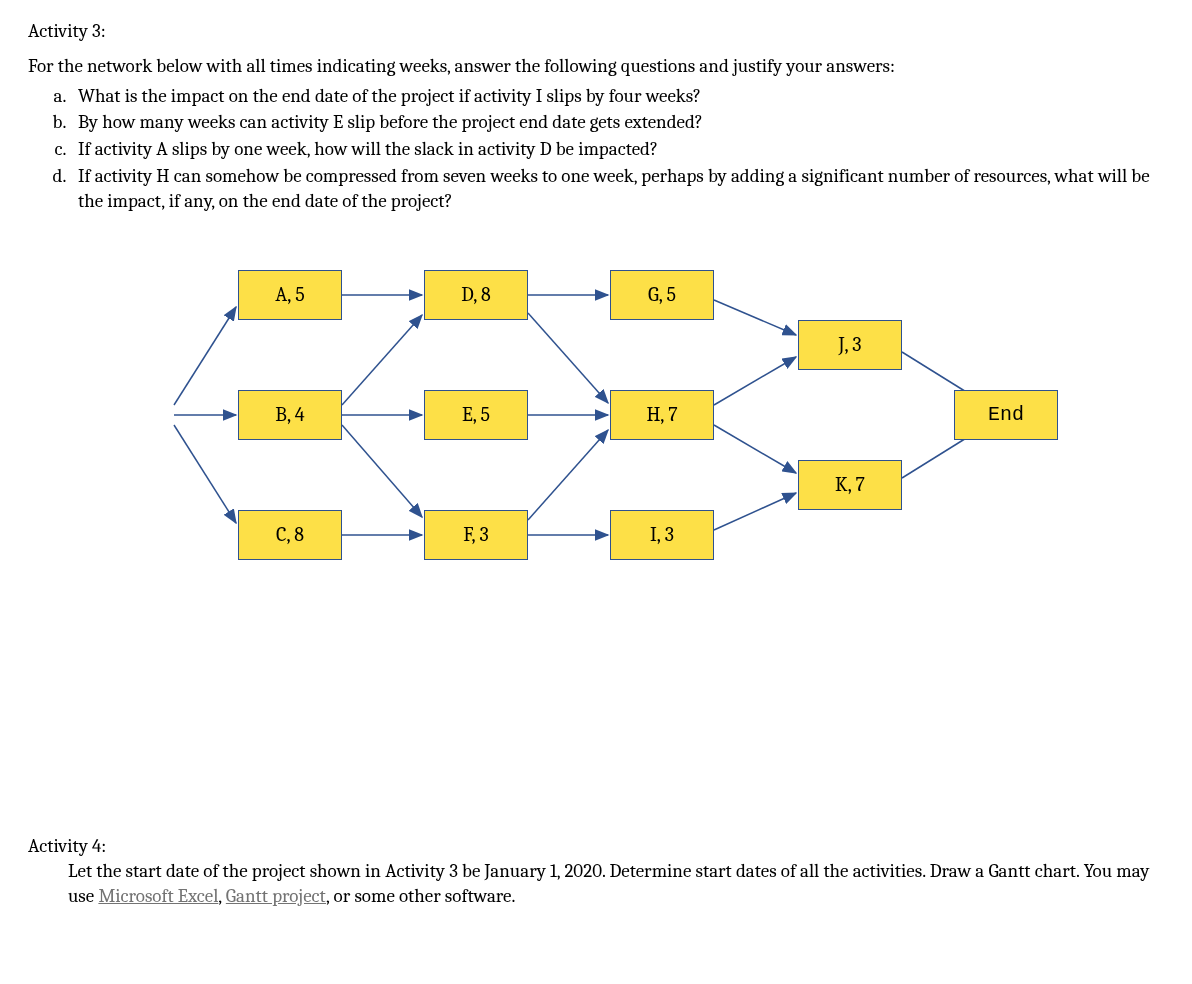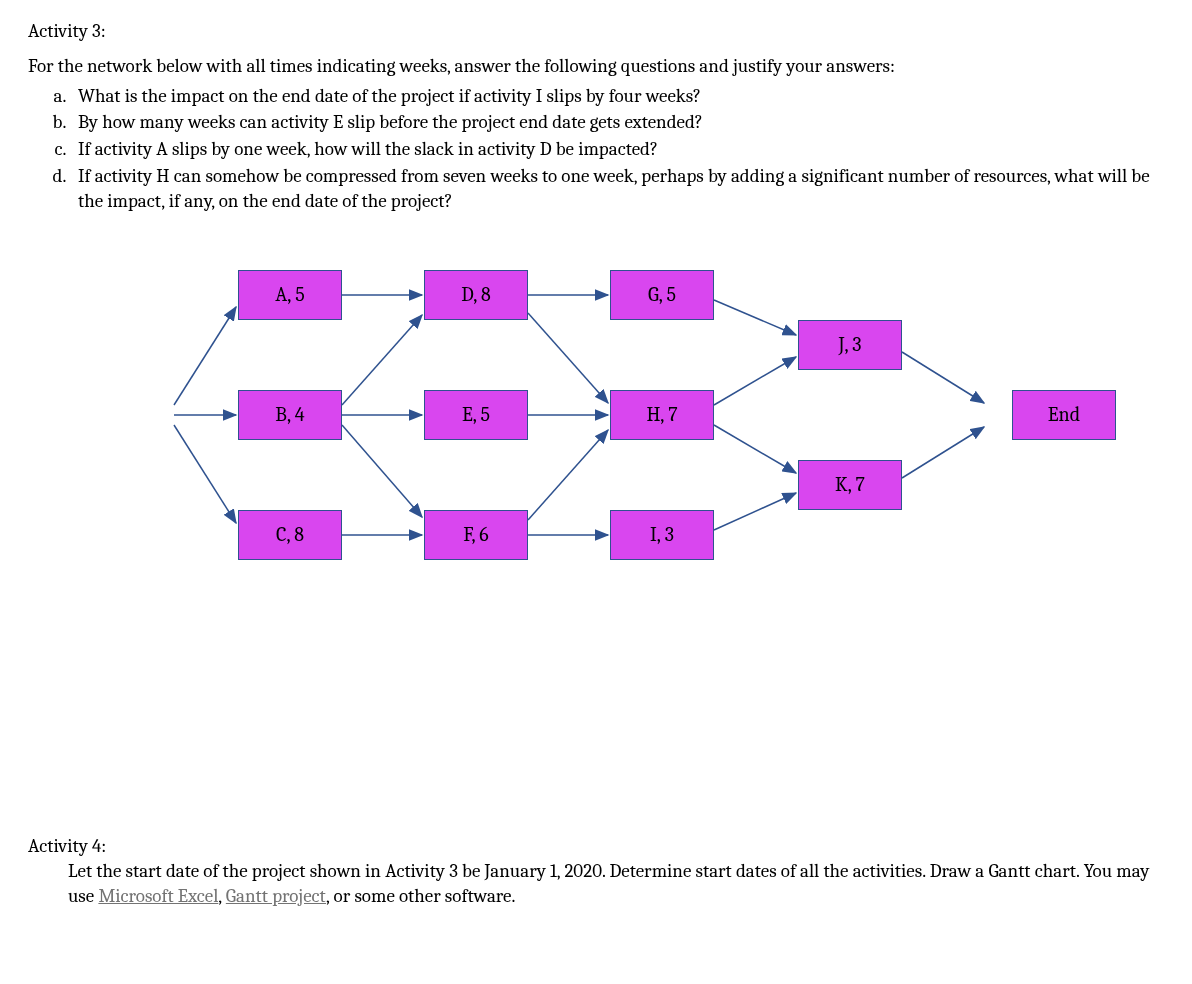--- a/index.html
+++ b/index.html
@@ -32,21 +32,21 @@
   .diagram {
     position: relative;
     width: 1120px;
     height: 360px;
     margin-top: 50px;
   }
   .node {
     position: absolute;
     width: 104px;
     height: 50px;
-    background: #d946ef;
+    background: #fde047;
     border: 1.5px solid #2f528f;
     display: flex;
     align-items: center;
     justify-content: center;
     font-size: 20px;
     box-sizing: border-box;
   }
   svg.arrows {
     position: absolute;
     left: 0;
@@ -127,30 +127,30 @@
     <line x1="874" y1="213" x2="956" y2="162" stroke="#2f528f" stroke-width="1.5" marker-end="url(#arrowhead)"></line>
   </svg>
 
 
   <div class="node" style="left:210px; top:5px;">A, 5</div>
   <div class="node" style="left:210px; top:125px;">B, 4</div>
   <div class="node" style="left:210px; top:245px;">C, 8</div>
 
   <div class="node" style="left:396px; top:5px;">D, 8</div>
   <div class="node" style="left:396px; top:125px;">E, 5</div>
-  <div class="node" style="left:396px; top:245px;">F, 6</div>
+  <div class="node" style="left:396px; top:245px;">F, 3</div>
 
   <div class="node" style="left:582px; top:5px;text-align:center;">G, 5</div>
   <div class="node" style="left:582px; top:125px;">H, 7</div>
   <div class="node" style="left:582px; top:245px;">I, 3</div>
 
   <div class="node" style="left:770px; top:55px;">J, 3</div>
   <div class="node" style="left:770px; top:195px;">K, 7</div>
 
-  <div class="node" style="left:984px; top:125px;">End</div>
+  <div class="node" style="left:926px; top:125px;font-family:Liberation Mono, monospace;">End</div>
 </div>
 
 <div class="footer">
   <div class="footer-heading">Activity 4:</div>
   <div class="footer-body">
     <span>Let the start date of the project shown in Activity 3 be January 1, 2020. Determine start dates of all the activities. Draw a Gantt chart. You may use </span><a href="#">Microsoft Excel</a><span>, </span><a href="#">Gantt project</a><span>, or some other software.</span>
   </div>
 </div>
 
 </body></html>

